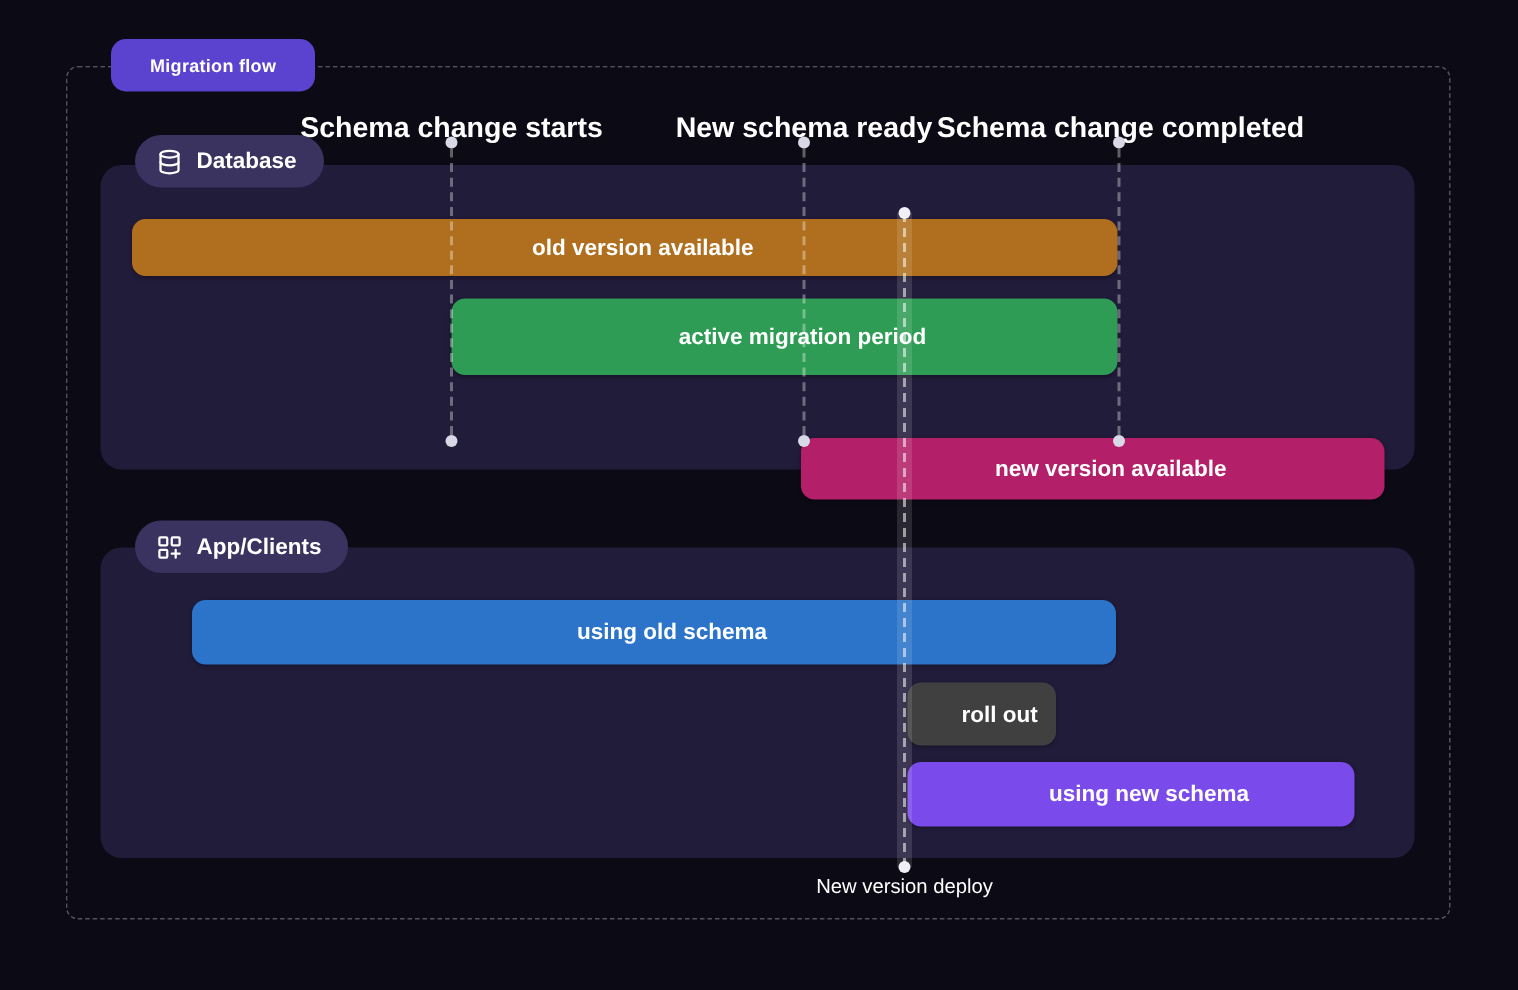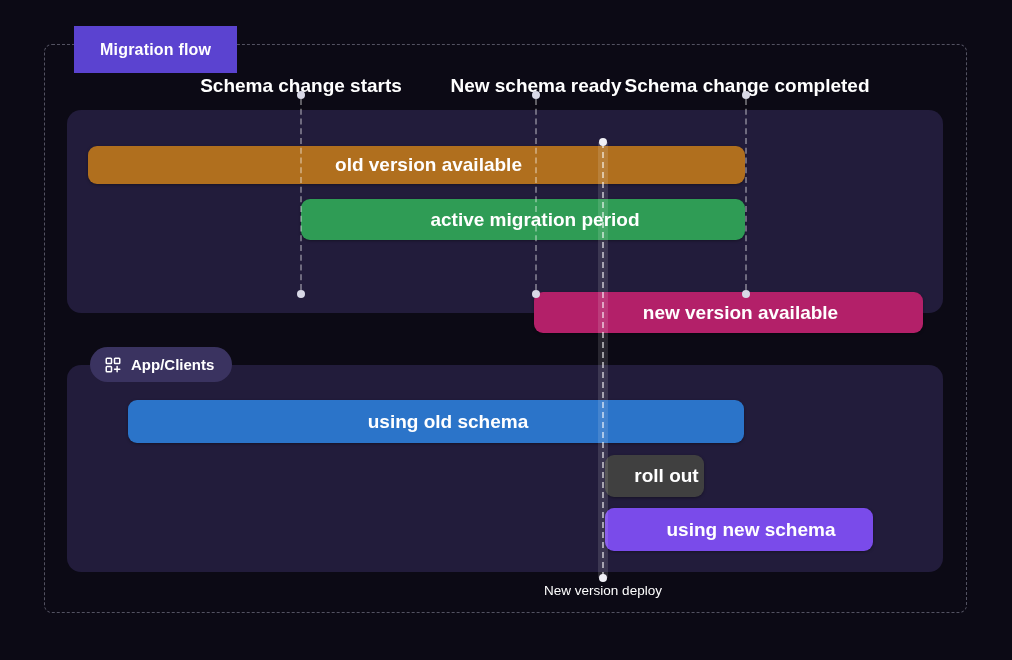--- a/index.html
+++ b/index.html
@@ -12,25 +12,25 @@
   }
   .canvas { position:relative; width:1012px; height:660px; }
 
   .outer-frame {
     position:absolute; left:44px; top:44px; width:923px; height:569px;
     border:1px dashed rgba(170,170,190,0.45);
     border-radius:8px;
   }
 
   .title-badge {
-    position:absolute; left:74px; top:26px; height:47px;
+    position:absolute; left:74px; top:26px; height:35px;
     padding:0 26px;
-    border-radius:0;
+    border-radius:10px;
     display:flex; align-items:center; justify-content:center;
-    font-size:16px; font-weight:bold; letter-spacing:0.2px;
+    font-size:12px; font-weight:bold; letter-spacing:0.2px;
     z-index:6;
   }
 
   .panel {
     position:absolute; left:67px; width:876px;
     border-radius:14px;
     z-index:1;
   }
   .panel.db  { top:110px; height:203px; }
   .panel.app { top:365px; height:207px; }
@@ -60,31 +60,31 @@
   .dot {
     position:absolute; width:8px; height:8px; border-radius:50%;
     background:#d8d8e6; transform:translate(-50%,-50%);
     z-index:4;
   }
 
   .bar {
     position:absolute;
     border-radius:9px;
     display:flex; align-items:center; justify-content:center;
-    font-size:19px; font-weight:bold;
+    font-size:15px; font-weight:bold;
     z-index:2;
     box-shadow:0 1px 3px rgba(0,0,0,0.35);
     padding-left:24px;
   }
   .bar-old    { left:88px;  top:146px; width:657px; height:38px; }
-  .bar-active { left:301px; top:199px; width:444px; height:41px; }
+  .bar-active { left:301px; top:199px; width:444px; height:51px; }
   .bar-newver { left:534px; top:252px; width:389px; height:41px; }
   .bar-usold  { left:88px;  top:400px; width:616px; height:43px;margin-left:40px; }
   .bar-rollout{ left:605px; top:455px; width:99px;  height:42px; }
-  .bar-usnew  { left:605px; top:508px; width:268px; height:43px; }
+  .bar-usnew  { left:605px; top:508px; width:298px; height:43px; }
 
   .deploy-band {
     position:absolute; left:598px; top:142px; width:10px; height:436px;
     background:rgba(255,255,255,0.12);
     z-index:3;
   }
   .deploy-line {
     position:absolute; left:602px; top:142px; width:0; height:436px;
     border-left:2px dashed rgba(255,255,255,0.55);
     z-index:3;
@@ -113,20 +113,30 @@
   <div class="guide" style="left:745px;"></div>
   <div class="dot" style="left:301px; top:95px;"></div>
   <div class="dot" style="left:301px; top:294px;"></div>
   <div class="dot" style="left:536px; top:95px;"></div>
   <div class="dot" style="left:536px; top:294px;"></div>
   <div class="dot" style="left:746px; top:95px;"></div>
   <div class="dot" style="left:746px; top:294px;"></div>
 
   <div class="panel db" style="background: rgb(34, 28, 59);"></div>
 
+  <div class="section-badge db" style="background: rgb(58, 51, 96);">
+    <span>
+      <svg width="18" height="18" viewBox="0 0 24 24" fill="none" stroke="#ffffff" stroke-width="2" stroke-linecap="round" stroke-linejoin="round">
+        <ellipse cx="12" cy="5" rx="8" ry="3"></ellipse>
+        <path d="M20 12c0 1.66-3.58 3-8 3s-8-1.34-8-3"></path>
+        <path d="M4 5v14c0 1.66 3.58 3 8 3s8-1.34 8-3V5"></path>
+      </svg>
+    </span>
+    <span>Database</span>
+  </div>
 
   <div class="bar bar-old" style="background: rgb(176, 111, 30);">
     <span>old version available</span>
   </div>
   <div class="bar bar-active" style="background: rgb(47, 156, 85);">
     <span>active migration period</span>
   </div>
   <div class="bar bar-newver" style="background: rgb(179, 32, 105); margin-top: 40px;">
     <span>new version available</span>
   </div>

